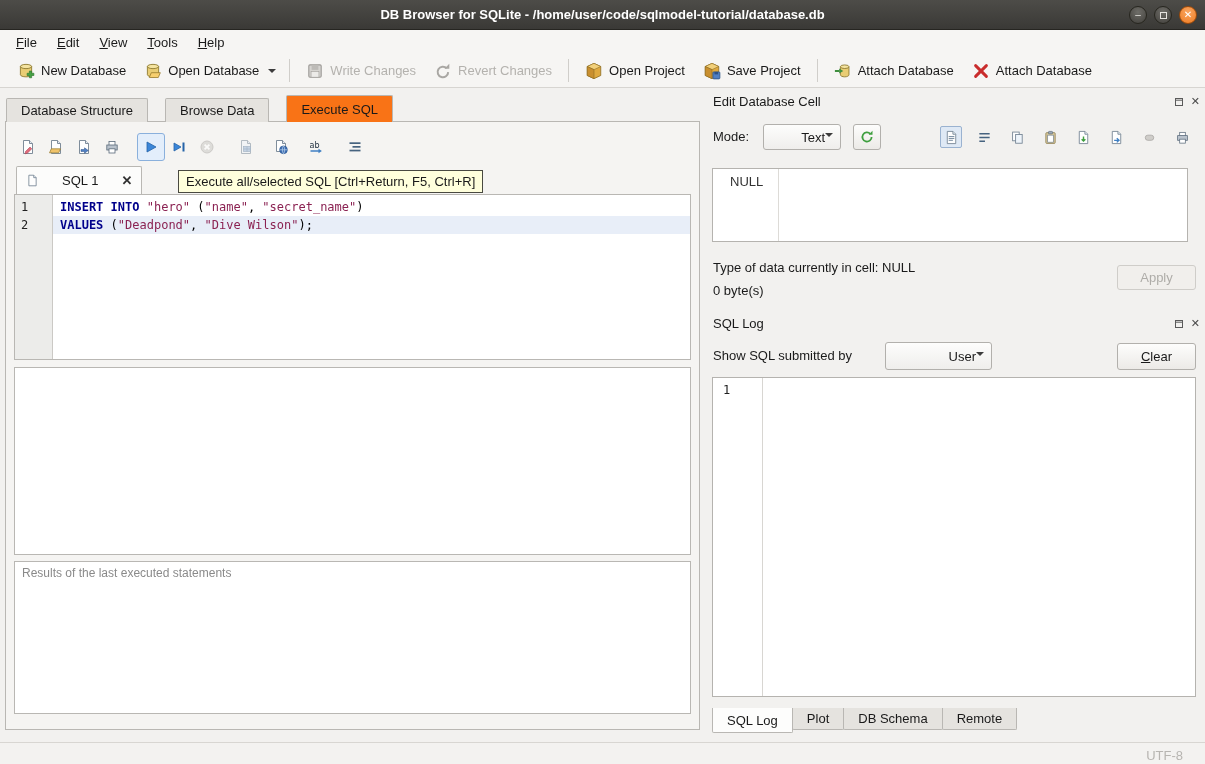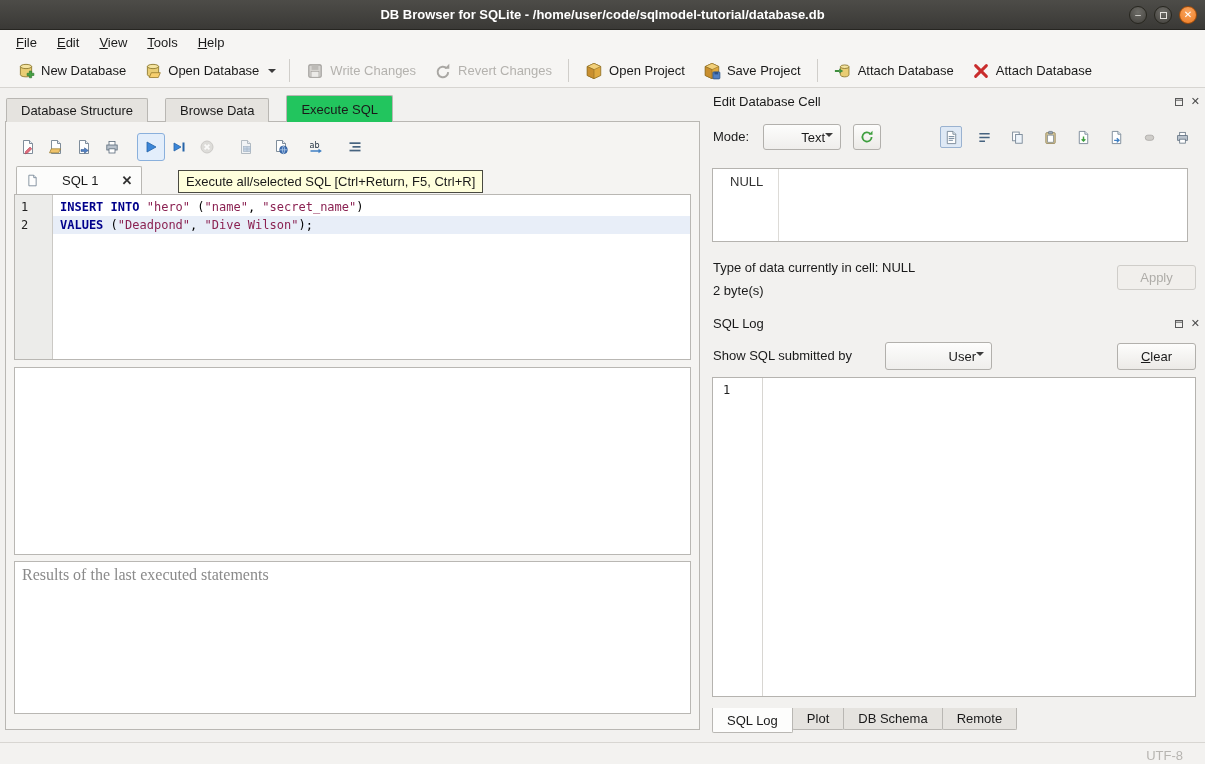--- a/index.html
+++ b/index.html
@@ -34,21 +34,21 @@
   .caretbtn { padding:9px 6px 5px 0; }
   .caret { width:0; height:0; border:4px solid transparent; border-top-color:#3c3c3c; display:inline-block; }
   
   .work { position:absolute; top:88px; bottom:26px; left:0; right:0; }
   .leftregion { position:absolute; left:0; top:0; width:707px; height:100%; }
   .rightregion { position:absolute; left:707px; top:0; width:498px; height:100%; }
   
   .tabbar { position:absolute; left:6px; top:7px; height:27px; display:flex; align-items:flex-end; z-index:2;gap:18px; }
   .tab { height:24px; padding:0 14px; display:flex; align-items:center; background:#e5e3df;
     border:1px solid #b9b7b3; border-bottom:none; border-radius:2px 2px 0 0; margin-right:-1px; }
-  .tab.active { background:#22c55e; height:27px; }
+  .tab.active { background:#f97316; height:27px; }
   .frame { position:absolute; left:5px; right:7px; top:33px; bottom:8px;
     border:1px solid #b9b7b3; background:#f5f4f2; padding:8px; }
   
   .sqltoolbar { display:flex; align-items:center; height:34px; }
   .sbtn { width:28px; height:28px; border:1px solid transparent; border-radius:3px;
     display:flex; align-items:center; justify-content:center; flex:none; }
   .sbtn.hover { border-color:#8ab0dc; background:#e3eefb; }
   .sbtn.disabled { opacity:.55; }
   .mlg { margin-left:11px; } .msm { margin-left:7px; }
   
@@ -62,21 +62,21 @@
   .gutter { width:38px; background:#ececea; border-right:1px solid #cbc9c5; padding-top:3px; flex:none; }
   .gutter .ln { height:18px; line-height:18px; padding-left:6px; color:#202020; }
   .code { flex:1; padding-top:3px; }
   .codeline { height:18px; line-height:18px; padding-left:7px; white-space:pre; }
   .codeline.current { background:#e8eef8; }
   .kw { color:#00008b; font-weight:bold; }
   .str { color:#8b2252; }
   .pl { color:#000; }
   .gridbox { height:188px; margin-top:7px; background:#fff; border:1px solid #b9b7b3; }
   .msgbox { height:153px; margin-top:6px; background:#fff; border:1px solid #b9b7b3;
-    font-family:Liberation Serif, serif; font-size:16px; color:#8a8a8a; padding:4px 7px; }
+    font-family:Liberation Sans, sans-serif; font-size:12px; color:#8a8a8a; padding:4px 7px; }
   .tooltip { position:absolute; left:178px; top:82px; background:#ffffdc; border:1px solid #494941;
     padding:3px 7px; z-index:30; white-space:nowrap; }
   
   .docktitle { position:absolute; left:6px; }
   .dockicons { position:absolute; right:5px; display:flex; gap:7px; align-items:center; }
   .dclose { font-size:11px; color:#4a4a4a; line-height:1; }
   .label-mode { position:absolute; left:6px; top:41px; }
   .combo { border:1px solid #b2b0ac; background:linear-gradient(#fdfdfc,#efeeec); border-radius:3px;
     display:flex; align-items:center; justify-content:flex-end; padding:0 7px; }
   .combo .cval { white-space:nowrap; }
@@ -447,21 +447,21 @@
         </svg>
         </span>
     </div>
 
     <div class="cellbox">
       <div class="cellgutter">NULL</div>
       <div style="flex:1"></div>
     </div>
 
     <span class="typetext">Type of data currently in cell: NULL</span>
-    <span class="sizetext">2 byte(s)</span>
+    <span class="sizetext">0 byte(s)</span>
     <div class="applybtn">Apply</div>
 
     <span class="docktitle" style="top:228px">SQL Log</span>
     <span class="dockicons" style="top:230px">
       <span>
         <svg width="10" height="10" viewBox="0 0 10 10">
             <rect x="1.5" y="1.5" width="7" height="7" fill="none" stroke="#5a5a5a"></rect>
             <path d="M1.5 3.2h7" stroke="#5a5a5a"></path>
           </svg>
         </span>

